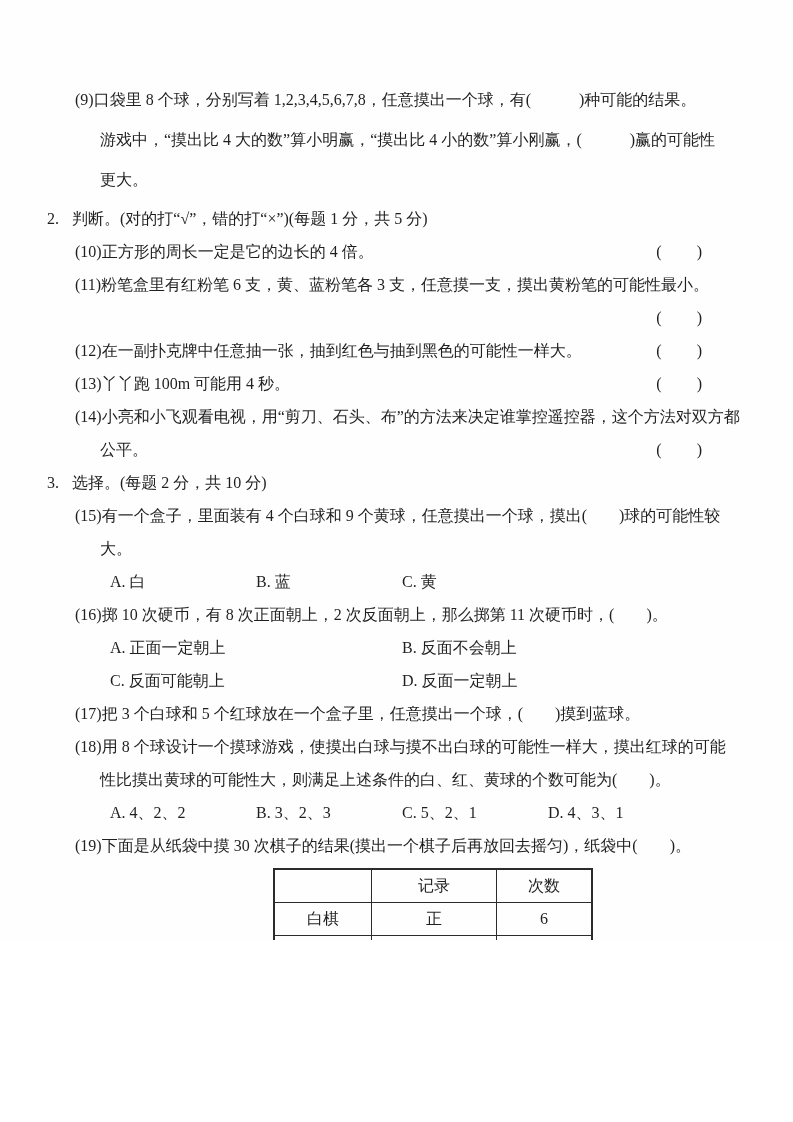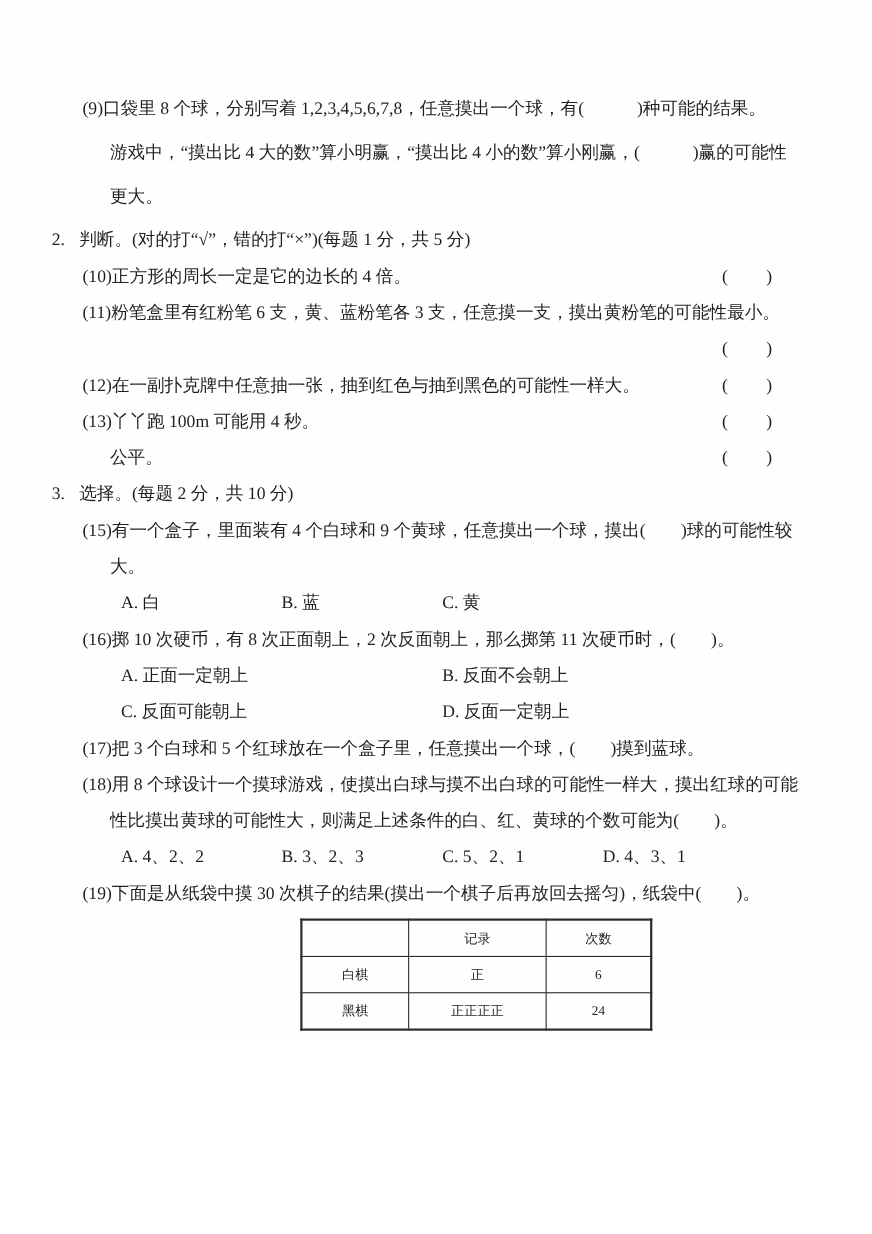--- a/index.html
+++ b/index.html
@@ -31,21 +31,21 @@
   .w19a{width:160px;}
   .w19b{width:165px;}
   .tbl-wrap{margin:10px 0 14px 226px;}
   table.ctable{border-collapse:collapse;border:2px solid #2b2b2b;}
   table.ctable th,table.ctable td{
     border:1px solid #2b2b2b;
     font-weight:normal;
     text-align:center;
     height:32px;
     padding:0 6px;
-    font-size:12px;
+    font-size:16px;
   }
   .col-a{width:84px;}
   .col-b{width:112px;}
   .col-c{width:82px;}
   .footer{
     position:absolute;left:0;top:1000px;width:100%;
     text-align:center;font-size:14.5px;color:#6d28d9;letter-spacing:2px;
   }
   .watermark{
     position:absolute;left:686px;top:1046px;
@@ -79,20 +79,24 @@
       <span></span>
       <span class="ans">(　　)</span>
     </div>
     <div class="row judge">
       <span>(12)在一副扑克牌中任意抽一张，抽到红色与抽到黑色的可能性一样大。</span>
       <span class="ans">(　　)</span>
     </div>
     <div class="row judge">
       <span>(13)丫丫跑 100m 可能用 4 秒。</span>
       <span class="ans">(　　)</span>
+    </div>
+    <div class="row judge">
+      <span>(14)小亮和小飞观看电视，用“剪刀、石头、布”的方法来决定谁掌控遥控器，这个方法对双方都</span>
+      <span class="ans"></span>
     </div>
     <div class="row judge wrapline">
       <span>公平。</span>
       <span class="ans">(　　)</span>
     </div>
 
     <div class="row sec">
       <span class="num">3.</span><span>选择。(每题 2 分，共 10 分)</span>
     </div>
 

